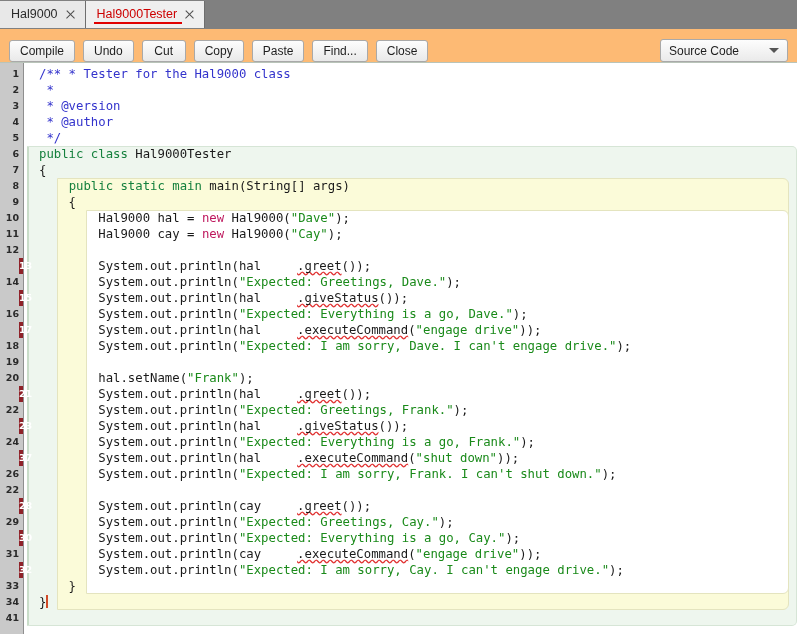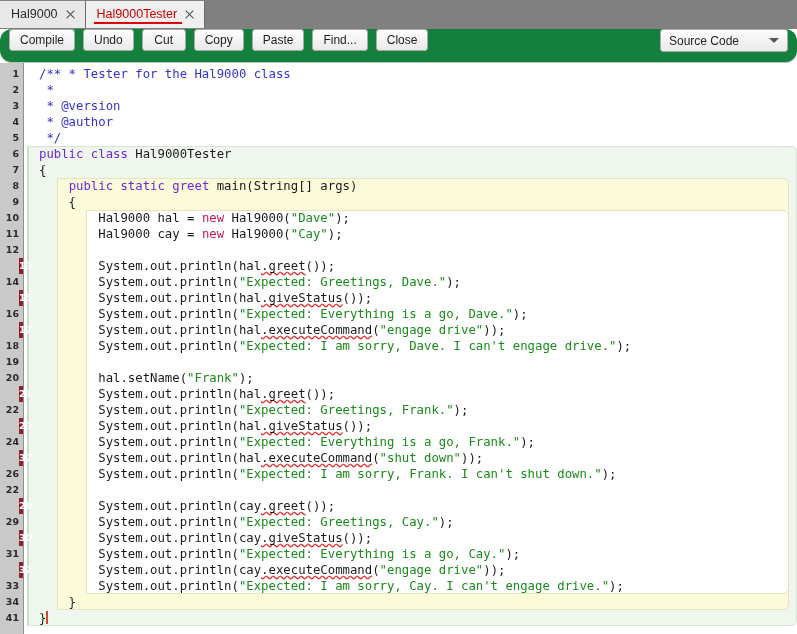--- a/index.html
+++ b/index.html
@@ -83,29 +83,28 @@
     width: 11px;
     height: 1.4px;
     background: #333;
   }
   .tab-close::before { transform: rotate(45deg); }
   .tab-close::after  { transform: rotate(-45deg); }
 
   
   .toolbar {
     height: 34px;
-    background: #15803d;
+    background: #fdba74;
     border-bottom: 1px solid #b9c4b9;
     display: flex;
-    align-items: flex-start;
+    align-items: flex-end;
     padding: 0 9px;
     box-sizing: border-box;
     flex: 0 0 auto;
     position: relative;
-    border-radius: 12px;
   }
   .tbtn {
     height: 22px;
     min-width: 44px;
     margin-right: 8px;
     padding: 0 10px;
     font-size: 12px;
     color: #1e1e1e;
     background: linear-gradient(#fdfdfd, #e9e9e9);
     border: 1px solid #a9a9a9;
@@ -221,28 +220,29 @@
   }
   .cl {
     height: 16px;
     line-height: 16px;
     font-family: "DejaVu Sans Mono", monospace;
     font-size: 12.3px;
     color: #1a1a1a;
     white-space: pre;
     padding-left: 3px;
   }
-  .k  { color: #6d28d9; }            
+  .k  { color: #15803d; }            
   .kn { color: #be185d; }            
   .s  { color: #1a8a1a; }            
   .c  { color: #3333cc; }            
   .sq {
     text-decoration: underline wavy #e03030;
     text-decoration-skip-ink: none;
     text-underline-offset: 1px;
+    margin-left: 36px;
   }
   .caret-bar {
     display: inline-block;
     width: 1.5px;
     height: 13px;
     background: #d04a28;
     vertical-align: -2px;
     margin-left: 0px;
   }
 </style>
@@ -339,21 +339,21 @@
           <div class="scope block" style="top: 147px; height: 384px; left: 62.36px; right: 8px;"></div>
         </div>
       <div class="codelines" id="codelines">
           <div class="cl"><span class="c">/** * Tester for the Hal9000 class</span></div>
           <div class="cl"><span class="c"> *</span></div>
           <div class="cl"><span class="c"> * @version</span></div>
           <div class="cl"><span class="c"> * @author</span></div>
           <div class="cl"><span class="c"> */</span></div>
           <div class="cl"><span class="k">public</span><span> </span><span class="k">class</span><span> Hal9000Tester</span></div>
           <div class="cl"><span>{</span></div>
-          <div class="cl"><span>    </span><span class="k">public</span><span> </span><span class="k">static</span><span> </span><span class="k">greet</span><span> main(String[] args)</span></div>
+          <div class="cl"><span>    </span><span class="k">public</span><span> </span><span class="k">static</span><span> </span><span class="k">main</span><span> main(String[] args)</span></div>
           <div class="cl"><span>    {</span></div>
           <div class="cl"><span>        Hal9000 hal = </span><span class="kn">new</span><span> Hal9000(</span><span class="s">"Dave"</span><span>);</span></div>
           <div class="cl"><span>        Hal9000 cay = </span><span class="kn">new</span><span> Hal9000(</span><span class="s">"Cay"</span><span>);</span></div>
           <div class="cl"><span></span></div>
           <div class="cl"><span>        System.out.println(hal</span><span class="sq">.greet</span><span>());</span></div>
           <div class="cl"><span>        System.out.println(</span><span class="s">"Expected: Greetings, Dave."</span><span>);</span></div>
           <div class="cl"><span>        System.out.println(hal</span><span class="sq">.giveStatus</span><span>());</span></div>
           <div class="cl"><span>        System.out.println(</span><span class="s">"Expected: Everything is a go, Dave."</span><span>);</span></div>
           <div class="cl"><span>        System.out.println(hal</span><span class="sq">.executeCommand</span><span>(</span><span class="s">"engage drive"</span><span>));</span></div>
           <div class="cl"><span>        System.out.println(</span><span class="s">"Expected: I am sorry, Dave. I can't engage drive."</span><span>);</span></div>
@@ -361,21 +361,20 @@
           <div class="cl"><span>        hal.setName(</span><span class="s">"Frank"</span><span>);</span></div>
           <div class="cl"><span>        System.out.println(hal</span><span class="sq">.greet</span><span>());</span></div>
           <div class="cl"><span>        System.out.println(</span><span class="s">"Expected: Greetings, Frank."</span><span>);</span></div>
           <div class="cl"><span>        System.out.println(hal</span><span class="sq">.giveStatus</span><span>());</span></div>
           <div class="cl"><span>        System.out.println(</span><span class="s">"Expected: Everything is a go, Frank."</span><span>);</span></div>
           <div class="cl"><span>        System.out.println(hal</span><span class="sq">.executeCommand</span><span>(</span><span class="s">"shut down"</span><span>));</span></div>
           <div class="cl"><span>        System.out.println(</span><span class="s">"Expected: I am sorry, Frank. I can't shut down."</span><span>);</span></div>
           <div class="cl"><span></span></div>
           <div class="cl"><span>        System.out.println(cay</span><span class="sq">.greet</span><span>());</span></div>
           <div class="cl"><span>        System.out.println(</span><span class="s">"Expected: Greetings, Cay."</span><span>);</span></div>
-          <div class="cl"><span>        System.out.println(cay</span><span class="sq">.giveStatus</span><span>());</span></div>
           <div class="cl"><span>        System.out.println(</span><span class="s">"Expected: Everything is a go, Cay."</span><span>);</span></div>
           <div class="cl"><span>        System.out.println(cay</span><span class="sq">.executeCommand</span><span>(</span><span class="s">"engage drive"</span><span>));</span></div>
           <div class="cl"><span>        System.out.println(</span><span class="s">"Expected: I am sorry, Cay. I can't engage drive."</span><span>);</span></div>
           <div class="cl"><span>    }</span></div>
           <div class="cl"><span>}</span><span class="caret-bar"></span></div>
         </div>
     </div>
   </div>
 
 </div>

